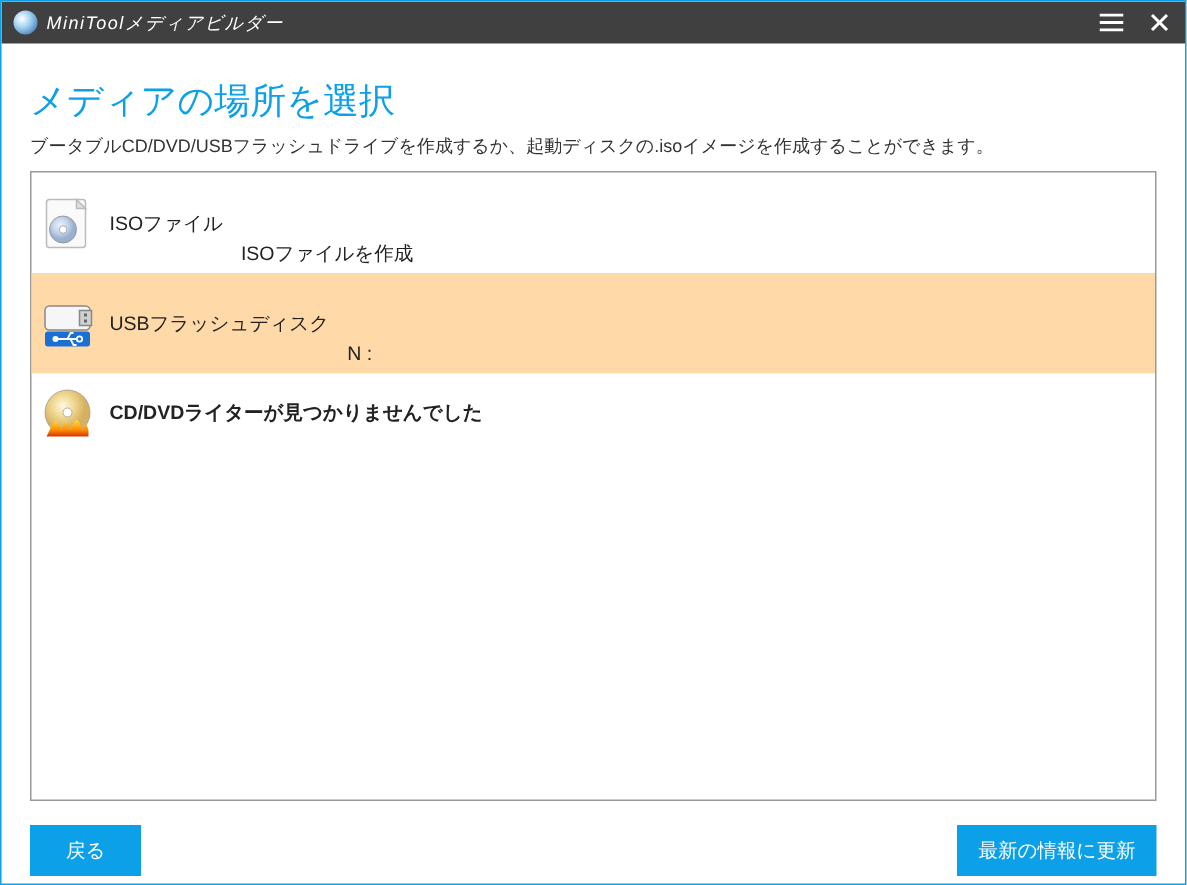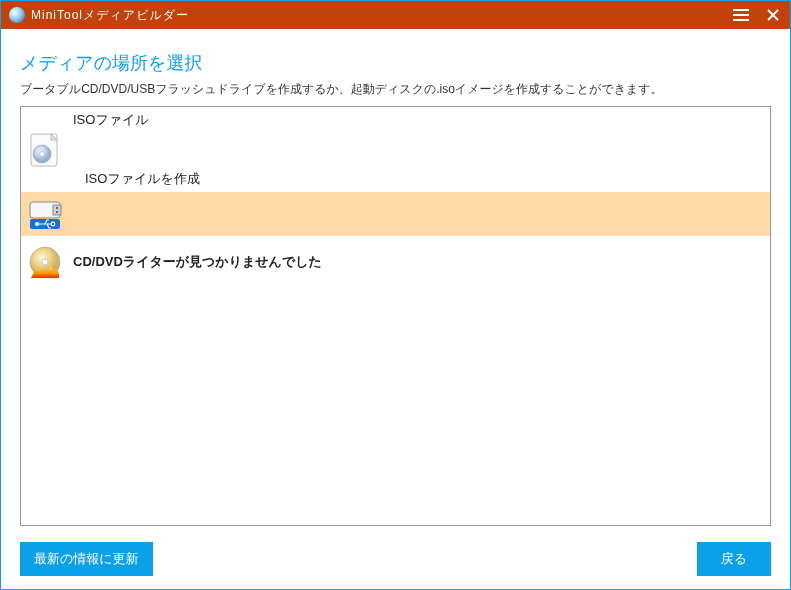--- a/index.html
+++ b/index.html
@@ -9,27 +9,28 @@
     }
     body {
       font-family: "MS Gothic", "Meiryo", sans-serif;
       width: 791px;
       height: 590px;
       background: #fff;
       border: 1px solid #0ca0e9;
       overflow: hidden;
     }
     .titlebar {
-      background: #c2410c;
+      background: #404040;
       height: 28px;
       display: flex;
       align-items: center;
       justify-content: space-between;
       padding: 0 8px;
       color: #fff;
+      font-style: italic;
     }
     .titlebar-left {
       display: flex;
       align-items: center;
       gap: 6px;
     }
     .app-icon {
       width: 16px;
       height: 16px;
       background: radial-gradient(circle at 35% 35%, #fff 0%, #a0d0f0 40%, #2060a0 100%);
@@ -51,21 +52,21 @@
       align-items: center;
       justify-content: center;
       width: 18px;
       height: 18px;
     }
     .content {
       padding: 22px 19px 0 19px;
     }
     .page-title {
       color: #0ca0e9;
-      font-size: 18px;
+      font-size: 24px;
       font-weight: normal;
       margin-bottom: 6px;
     }
     .page-subtitle {
       font-size: 12px;
       color: #333;
       margin-bottom: 8px;
     }
     .media-box {
       border: 1px solid #999;
@@ -86,24 +87,25 @@
       padding: 8px 6px;
       font-weight: bold;
     }
     .item-icon {
       width: 36px;
       height: 36px;
       flex-shrink: 0;
     }
     .item-text {
       display: flex;
-      flex-direction: column;
+      flex-direction: row;
       font-size: 13px;
       color: #222;
       line-height: 1.4;
+      align-items: center;
     }
     .item-sub {
       padding-left: 12px;
       margin-top: 41px;
     }
     .footer {
       display: flex;
       justify-content: space-between;
       padding: 16px 19px;
     }
@@ -178,20 +180,24 @@
         <svg width="36" height="36" viewBox="0 0 36 36">
           <rect x="3" y="6" width="30" height="16" rx="3" fill="#f6f6f6" stroke="#888" stroke-width="1"></rect>
           <rect x="26" y="9" width="8" height="10" fill="#d0d0d0" stroke="#888" stroke-width="1"></rect>
           <rect x="29" y="11" width="2" height="2" fill="#666"></rect>
           <rect x="29" y="15" width="2" height="2" fill="#666"></rect>
           <rect x="3" y="23" width="30" height="10" rx="2" fill="#1a6fd4"></rect>
           <circle cx="10" cy="28" r="2" fill="#fff"></circle>
           <path d="M10 28 L24 28 M18 28 L20 24 L22 24 M20 28 L22 32 L24 32" stroke="#fff" stroke-width="1.2" fill="none"></path>
           <circle cx="26" cy="28" r="1.8" fill="none" stroke="#fff" stroke-width="1.2"></circle>
         </svg>
+      </div>
+      <div class="item-text">
+        <span>USBフラッシュディスク</span>
+        <span class="item-sub">N :</span>
       </div>
     </div>
 
     <div class="media-item single-line">
       <div class="item-icon">
         <svg width="36" height="36" viewBox="0 0 36 36">
           <circle cx="18" cy="18" r="15" fill="url(#discGrad2)" stroke="#999" stroke-width="0.5"></circle>
           <circle cx="18" cy="18" r="3" fill="#fff" stroke="#999" stroke-width="0.5"></circle>
           <path d="M6 30 Q10 18 14 30 Q16 20 20 30 Q24 16 28 30 Q30 22 32 30 L32 34 L4 34 Z" fill="url(#flameGrad)"></path>
           <defs>
@@ -210,15 +216,15 @@
       </div>
       <div class="item-text">
         <span>CD/DVDライターが見つかりませんでした</span>
       </div>
     </div>
 
   </div>
 </div>
 
 <div class="footer">
+  <button class="btn">戻る</button>
   <button class="btn btn-refresh">最新の情報に更新</button>
-  <button class="btn">戻る</button>
 </div>
 
 </body></html>

